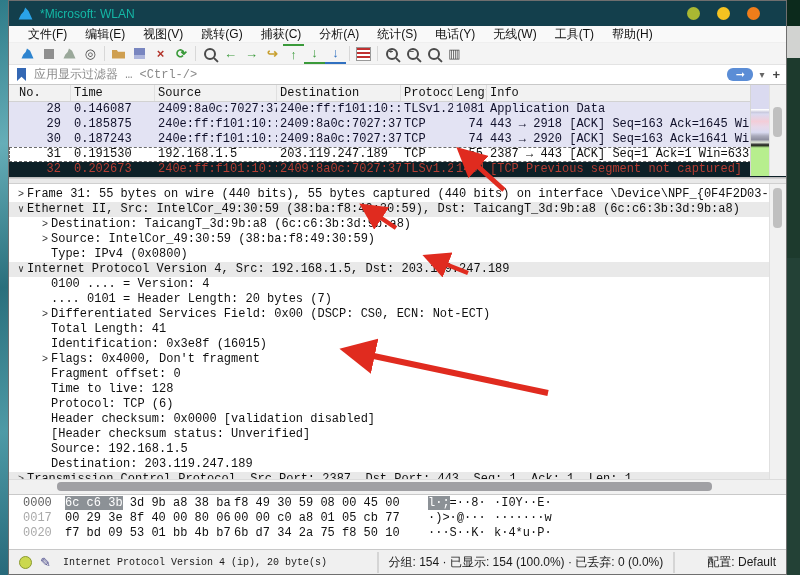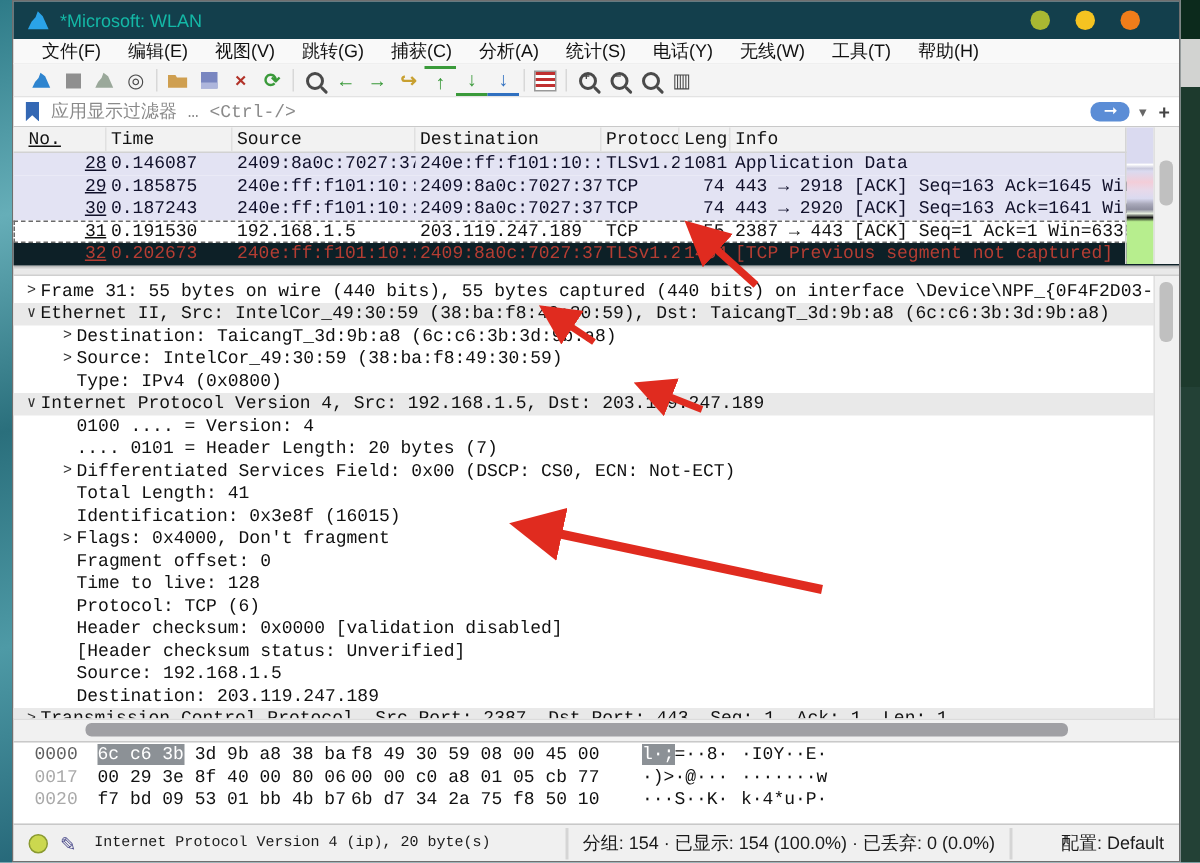--- a/index.html
+++ b/index.html
@@ -66,21 +66,21 @@
   .plus-btn{font-size:13px;color:#444;font-weight:bold;}
 
   
   .plist{flex:0 0 auto;position:relative;background:#fff;border-bottom:1px solid #bcbcbc;
      font-family:"Liberation Mono",monospace;font-size:12px;}
   .pl-grid{display:grid;grid-template-columns:62px 84px 122px 124px 52px 34px 1fr;}
   .pl-header{height:16px;background:#f2f2f2;border-bottom:1px solid #d2d2d2;color:#111;}
   .pl-header .cell{border-right:1px solid #e0e0e0;}
   .cell{line-height:15px;height:15px;white-space:nowrap;overflow:hidden;padding:0 3px;}
   .pl-header .cell{line-height:16px;height:16px;}
-  .c-no{text-align:right;padding-right:0;text-decoration:underline;}
+  .c-no{text-align:right;padding-right:10px;}
   .pl-header .c-no{text-align:left;padding-left:10px;}
   .c-len{text-align:right;padding-right:4px;}
   .row-lavender{background:#e3e3f3;color:#10102a;}
   .row-selected{background:#ffffff;color:#101010;outline:1px dashed #6a6a6a;outline-offset:-1px;}
   .row-badtcp{background:#0d2027;color:#b43d33;}
   .minimap{position:absolute;top:0;right:16px;width:19px;height:91px;border-left:1px solid #d5d5d5;
      background:linear-gradient(180deg,#dadaf0 0%,#dadaf0 26%,#ffffff 27%,#c9c9dd 30%,#dadaf0 32%,
        #f3cdd8 40%,#e7d9ea 46%,#dadaf0 52%,#a9a9ba 56%,#8f8fa0 60%,#e4ecdc 63%,#121212 66%,
        #b7ee8e 69%,#b7ee8e 100%);}
   .vscroll{position:absolute;top:0;right:0;width:16px;background:#f1f1f1;border-left:1px solid #e0e0e0;}

